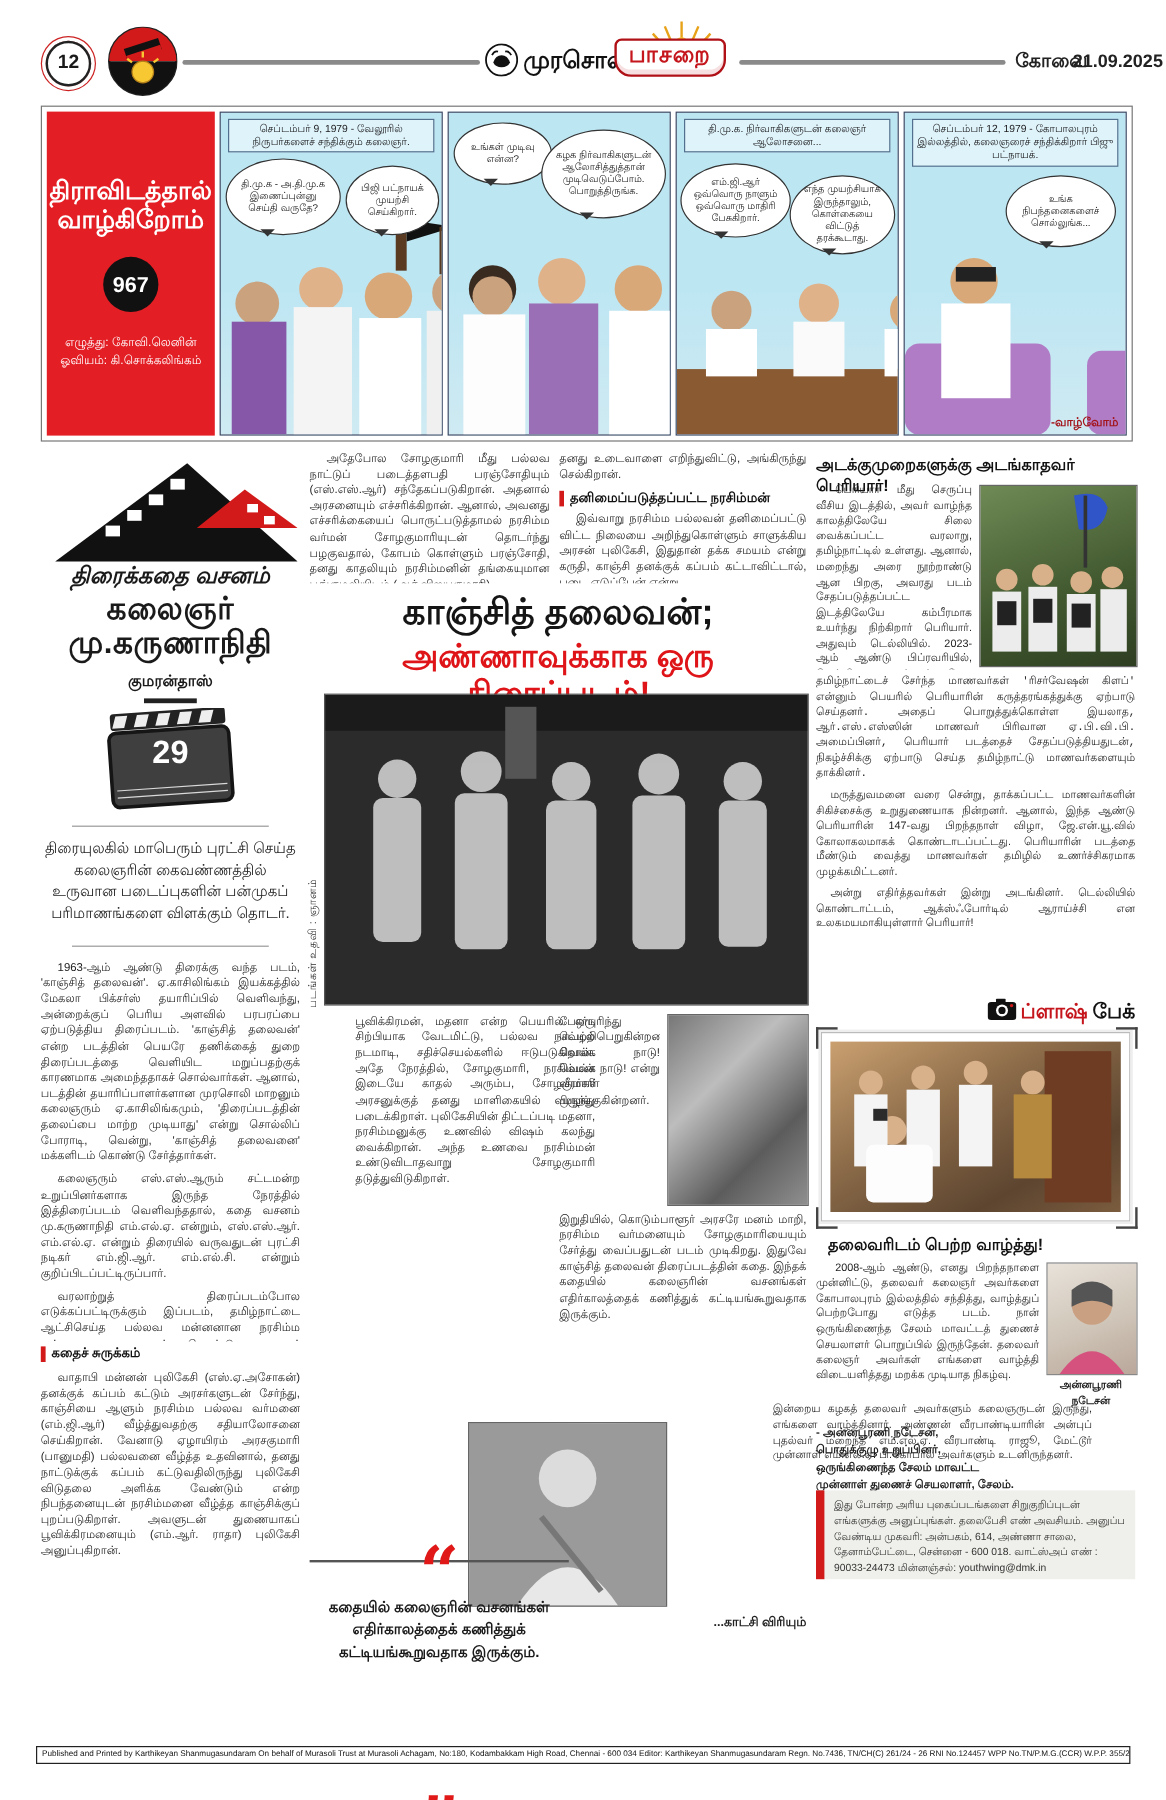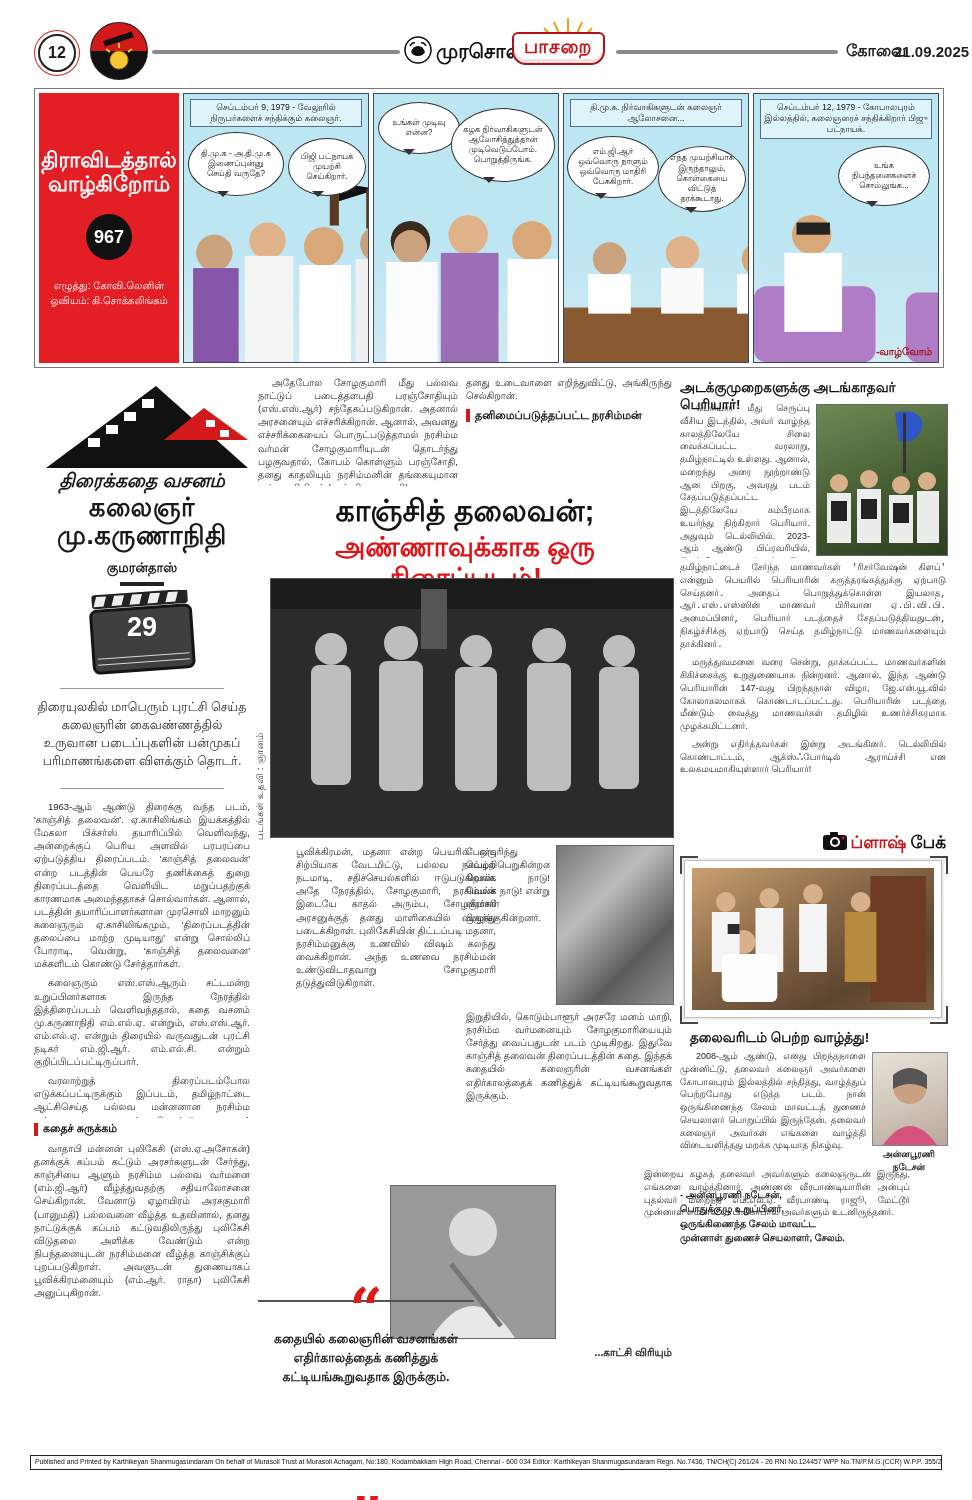--- a/index.html
+++ b/index.html
@@ -258,20 +258,21 @@
   </div>
 
   <div class="abs tx clip" style="left:258px;top:376px;width:200px;height:110px;">
     <p style="text-indent:14px;">அதேபோல சோழகுமாரி மீது பல்லவ நாட்டுப் படைத்தளபதி பரஞ்சோதியும் (எஸ்.எஸ்.ஆர்) சந்தேகப்படுகிறான். அதனால் அரசனையும் எச்சரிக்கிறான். ஆனால், அவனது எச்சரிக்கையைப் பொருட்படுத்தாமல் நரசிம்ம வர்மன் சோழகுமாரியுடன் தொடர்ந்து பழகுவதால், கோபம் கொள்ளும் பரஞ்சோதி, தனது காதலியும் நரசிம்மனின் தங்கையுமான பூங்குழலியிடம் (ஆர்.விஜயகுமாரி)</p>
   </div>
   <div class="abs tx clip" style="left:466px;top:376px;width:206px;height:110px;">
     <p style="text-indent:0;">தனது உடைவாளை எறிந்துவிட்டு, அங்கிருந்து செல்கிறான்.</p>
     <div class="sub" style="margin:2px 0 3px;">
         <span>தனிமைப்படுத்தப்பட்ட நரசிம்மன்</span>
       </div>
+    <p>இவ்வாறு நரசிம்ம பல்லவன் தனிமைப்பட்டு விட்ட நிலையை அறிந்துகொள்ளும் சாளுக்கிய அரசன் புலிகேசி, இதுதான் தக்க சமயம் என்று கருதி, காஞ்சி தனக்குக் கப்பம் கட்டாவிட்டால், படை எடுப்பேன் என்று</p>
   </div>
 
   <div class="abs hl1" style="left:256px;top:494px;width:418px;">காஞ்சித் தலைவன்;</div>
   <div class="abs hl2" style="left:256px;top:532px;width:418px;">அண்ணாவுக்காக ஒரு திரைப்படம்!</div>
 
   <div class="abs vcred" style="left:254px;top:590px;height:250px;">படங்கள் உதவி : ஞானம்</div>
   <div class="abs photo" style="left:270px;top:578px;width:402px;height:258px;">
     <svg width="402" height="258" viewBox="0 0 402 258">
       <rect width="402" height="258" fill="#2b2b2b"></rect>
       <g fill="#d8d8d8" opacity=".85">
@@ -415,16 +416,19 @@
   <div class="abs rtx clip" style="left:644px;top:1168px;width:266px;height:50px;">
     <p style="text-indent:0;">இன்றைய கழகத் தலைவர் அவர்களும் கலைஞருடன் இருந்து, எங்களை வாழ்த்தினார். அண்ணன் வீரபாண்டியாரின் அன்புப் புதல்வர் மறைந்த எம்.எல்.ஏ. வீரபாண்டி ராஜூ, மேட்டூர் முன்னாள் எம்.எல்.ஏ. பி.கோபால் அவர்களும் உடனிருந்தனர்.</p>
   </div>
   <div class="abs sigline" style="left:680px;top:1188px;width:266px;">
     <div>- அன்னபூரணி நடேசன்,</div>
     <div>பொதுக்குழு உறுப்பினர்,</div>
     <div>ஒருங்கிணைந்த சேலம் மாவட்ட</div>
     <div>முன்னாள் துணைச் செயலாளர், சேலம்.</div>
   </div>
 
+  <div class="abs notebox" style="left:680px;top:1242px;width:266px;height:74px;">
+    <span>இது போன்ற அரிய புகைப்படங்களை சிறுகுறிப்புடன் எங்களுக்கு அனுப்புங்கள். தலைபேசி எண் அவசியம். அனுப்ப வேண்டிய முகவரி: அன்பகம், 614, அண்ணா சாலை, தேனாம்பேட்டை, சென்னை - 600 018. வாட்ஸ்அப் எண் : 90033-24473 மின்னஞ்சல்: youthwing@dmk.in</span>
+  </div>
 
   <div class="abs imprint" style="left:30px;top:1455px;width:912px;height:15px;">Published and Printed by Karthikeyan Shanmugasundaram On behalf of Murasoli Trust at Murasoli Achagam, No:180, Kodambakkam High Road, Chennai - 600 034 Editor: Karthikeyan Shanmugasundaram Regn. No.7436, TN/CH(C) 261/24 - 26 RNI No.124457 WPP No.TN/P.M.G.(CCR) W.P.P. 355/24-26. Phone: 28179191, 28179131</div>
 
 </div>
 
 </body></html>

